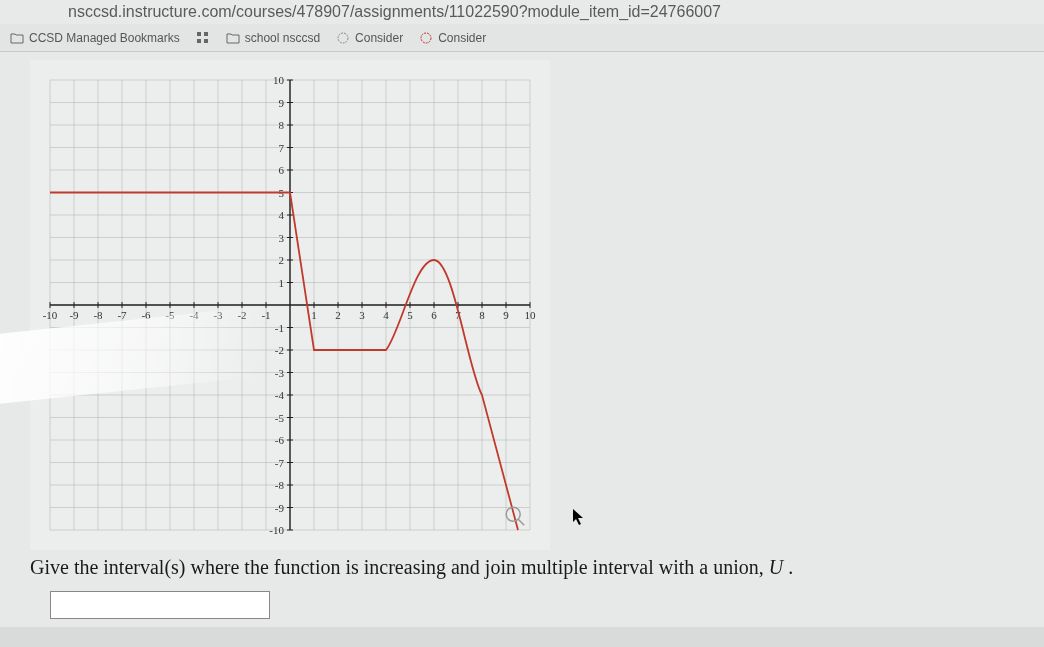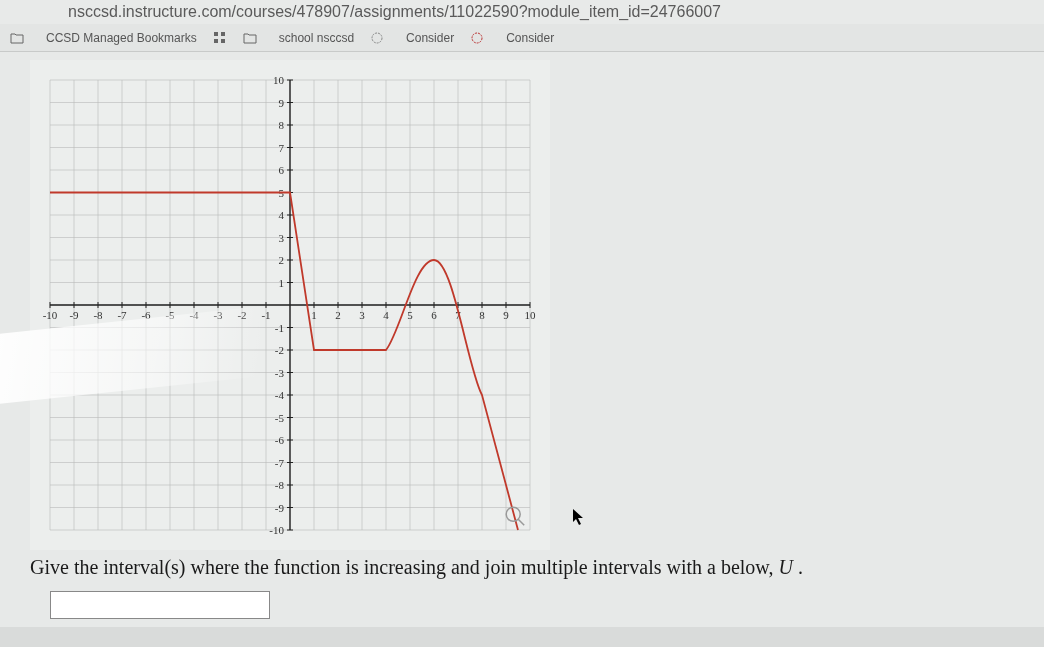--- a/index.html
+++ b/index.html
@@ -26,21 +26,21 @@
     display: flex;
     align-items: center;
     height: 28px;
     padding: 0 10px;
     background: #e3e5e4;
     font-size: 12px;
     color: #555;
     gap: 16px;
     border-bottom: 1px solid #c8cac9;
   }
-  .bm-item { display: flex; align-items: center; gap: 22px; cursor: pointer; }
+  .bm-item { display: flex; align-items: center; gap: 5px; cursor: pointer; }
   .bm-icon { width: 14px; height: 14px; display: inline-flex; align-items: center; justify-content: center; }
   .content {
     padding: 8px 20px;
     background: #e7e9e8;
   }
   .prompt-title {
     font-family: Georgia, "Times New Roman", serif;
     font-size: 22px;
     color: #222;
     margin: 4px 0 8px 10px;
@@ -263,21 +263,21 @@
         <line x1="257" y1="42.5" x2="263" y2="42.5" stroke="#222"></line>
         <text x="254" y="24" font-size="11" font-family="Georgia,serif" fill="#333" text-anchor="end">10</text>
         <line x1="257" y1="20" x2="263" y2="20" stroke="#222"></line>
         <path d="M 20 132.5 L 260 132.5 L 284 290 L 356 290 C 370.4 272 384.8 200 404 200 C 423.20000000000005 200 437.59999999999997 308 452 335 L 476 425 L 488 470" fill="none" stroke="#c0392b" stroke-width="1.8"></path>
         <circle cx="483.20000000000005" cy="454.25" r="7" fill="none" stroke="#999" stroke-width="1.5"></circle>
         <line x1="488.20000000000005" y1="459.25" x2="494.20000000000005" y2="465.25" stroke="#999" stroke-width="1.5"></line>
       </svg>
   </div>
 
   <div class="prompt-question">
-    <span>Give the interval(s) where the function is increasing and join multiple intervals with a below, </span><span class="italic-u">U</span><span> .</span>
+    <span>Give the interval(s) where the function is increasing and join multiple interval with a union, </span><span class="italic-u">U</span><span> .</span>
   </div>
 
   <input type="text" class="answer-box" style="">
 </div>
 
 <div class="glare"></div>
 <div class="cursor">
   <svg width="14" height="18" viewBox="0 0 14 18">
       <path d="M1 1 L1 14 L4 11 L7 17 L9 16 L6 10 L11 10 Z" fill="#000"></path>
     </svg>

